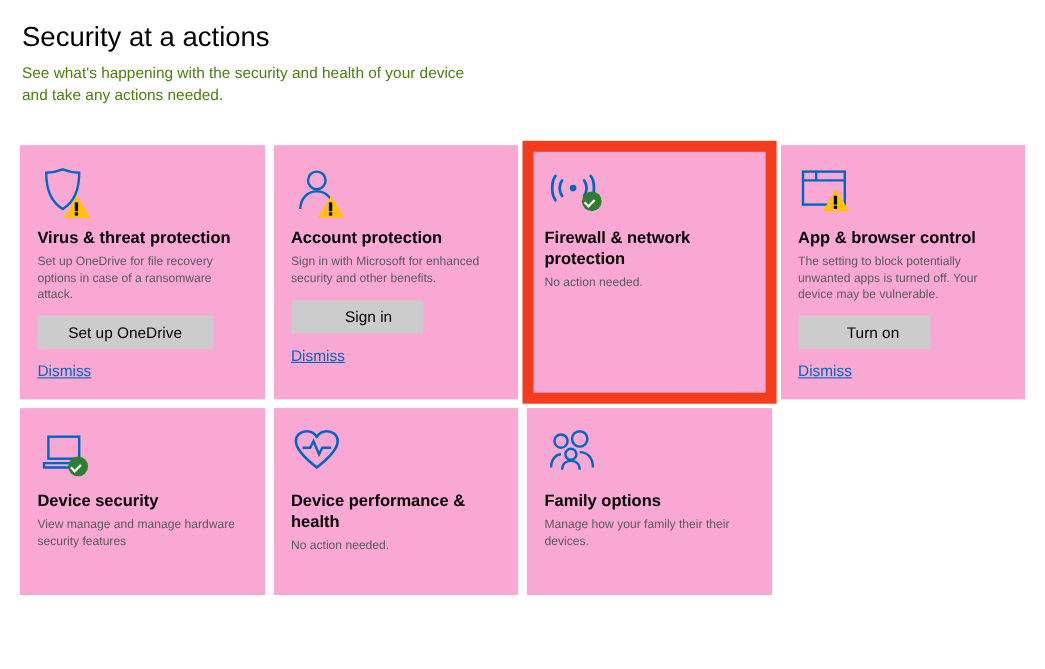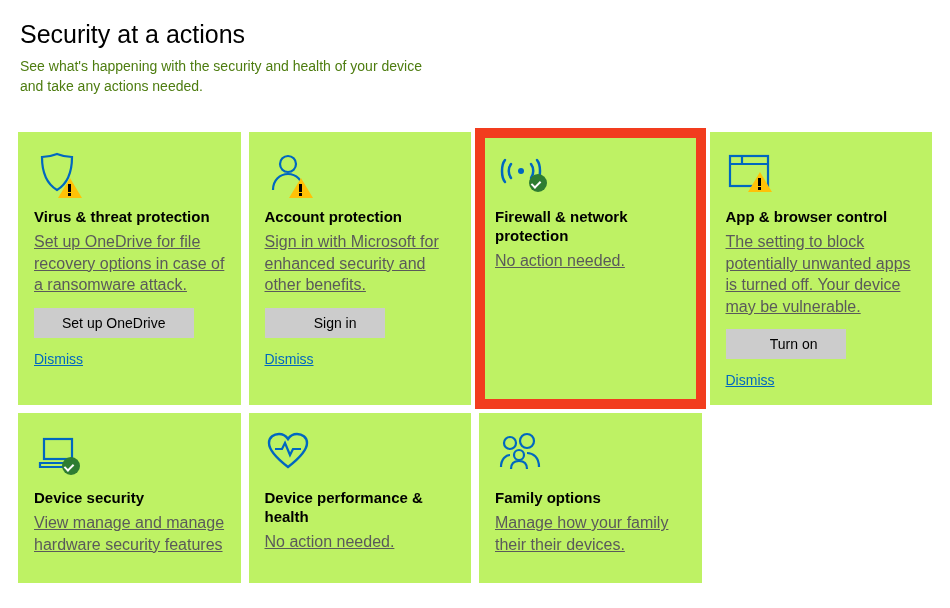--- a/index.html
+++ b/index.html
@@ -25,21 +25,21 @@
   }
   .grid {
     display: grid;
     grid-template-columns: repeat(4, 1fr);
     gap: 8px;
     row-gap: 8px;
     margin-left: -2px;
     margin-right: -2px;
   }
   .tile {
-    background: #bef264;
+    background: #f9a8d4;
     padding: 18px 16px 16px 16px;
     min-height: 170px;
     position: relative;
   }
   .tile.highlighted {
     outline: 10px solid #f23c1e;
     outline-offset: -6px;
     z-index: 2;
   }
   .icon-wrap {
@@ -88,25 +88,24 @@
   }
   .badge-ok.device { left: 28px; top: 26px; }
   .badge-ok.fw { left: 34px; top: 24px; }
   .tile-title {
     font-size: 15px;
     font-weight: 600;
     margin-bottom: 4px;
     line-height: 1.25;
   }
   .tile-desc {
-    font-size: 16px;
+    font-size: 11px;
     color: #5a5a5a;
     line-height: 1.35;
     margin-bottom: 12px;
-    text-decoration: underline;
   }
   .btn {
     display: inline-block;
     background: #cccccc;
     border: none;
     padding: 7px 28px;
     font-size: 14px;
     font-family: inherit;
     cursor: pointer;
     margin-bottom: 12px;

